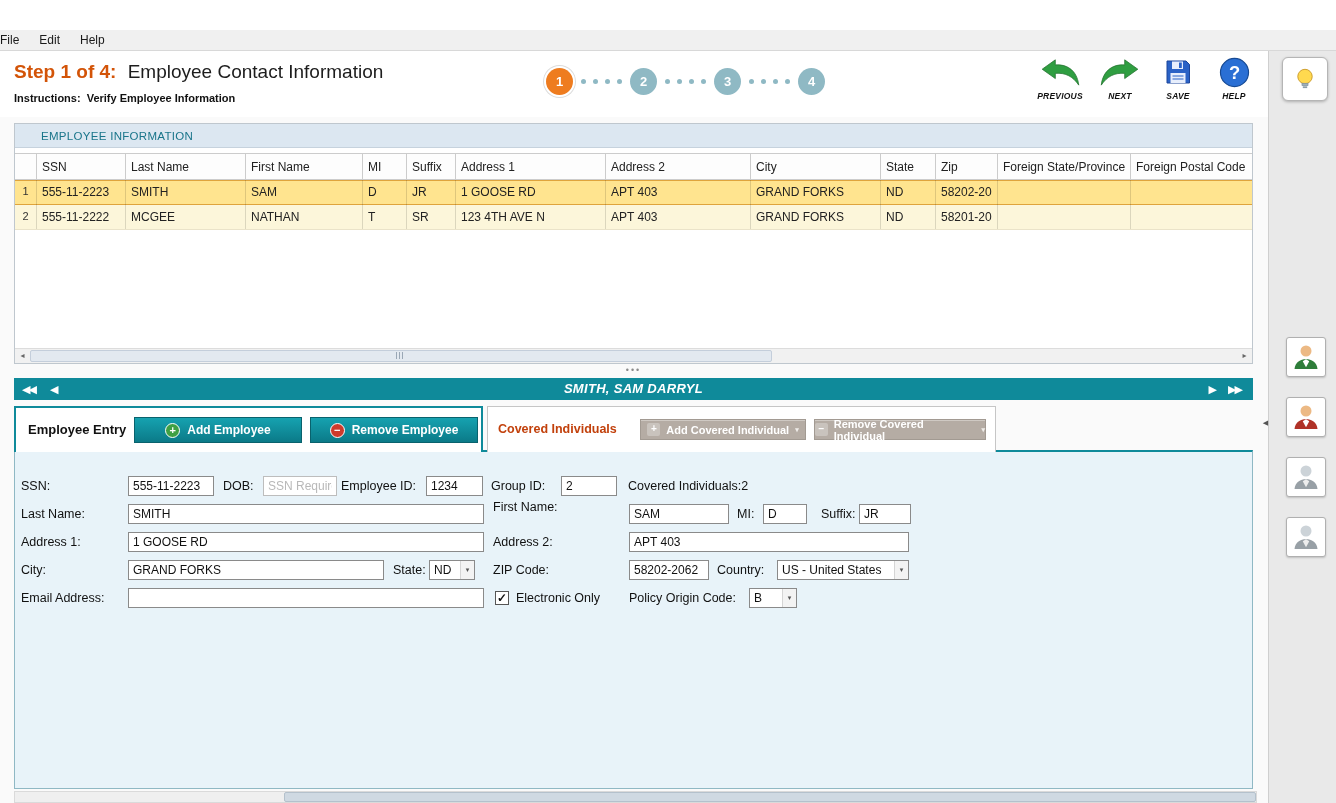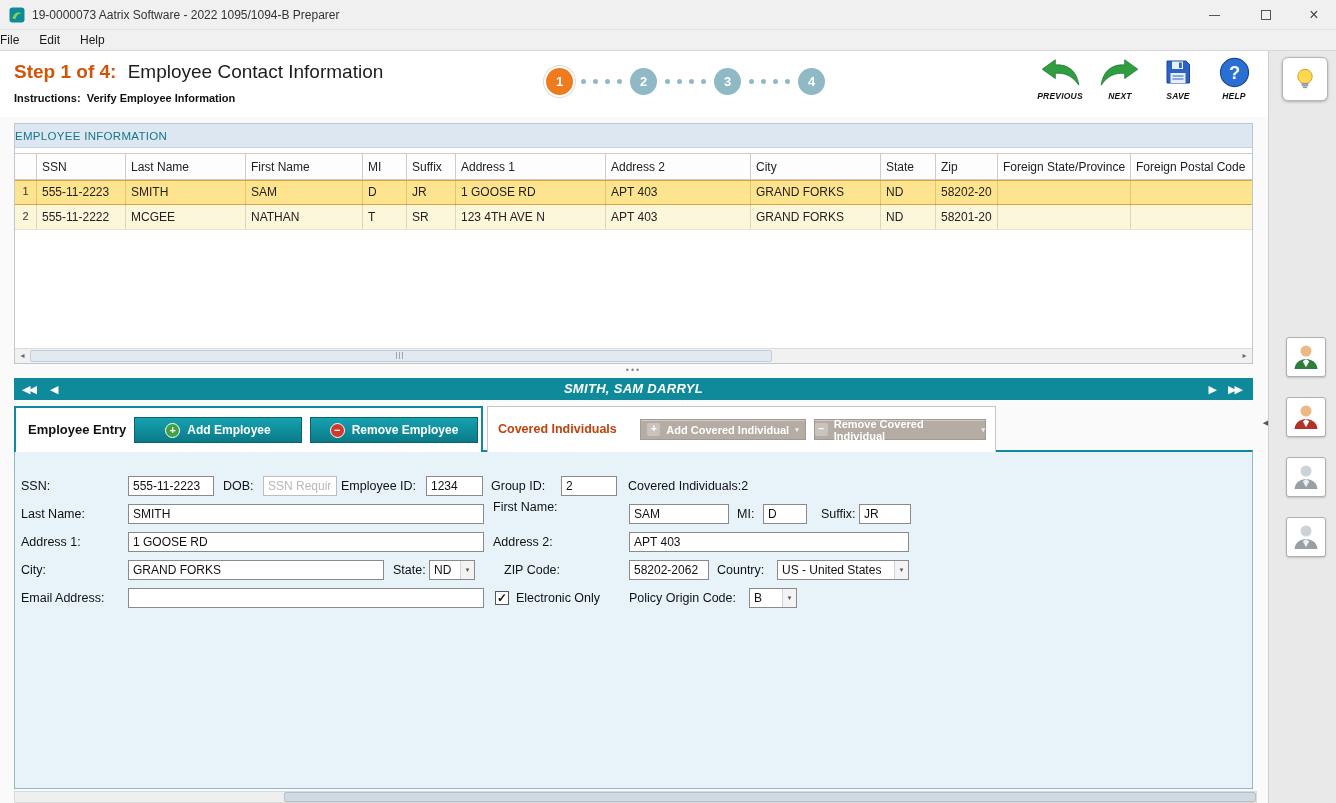--- a/index.html
+++ b/index.html
@@ -35,21 +35,21 @@
   .dotgroup { display:flex; gap:7px; }
   .dot { width:5px; height:5px; border-radius:50%; background:#8fb9c4; }
   .tool-btn { position:absolute; top:4px; width:56px; text-align:center; cursor:pointer; }
   .tb-prev { left:1032px; } .tb-next { left:1092px; } .tb-save { left:1150px; } .tb-help { left:1206px; }
   .tool-icon { height:34px; display:flex; align-items:center; justify-content:center; }
   .tool-label { font-size:8.5px; font-weight:bold; color:#111; margin-top:2px; letter-spacing:.2px;font-style:italic; }
 
   
   .main-bg { position:absolute; left:0; top:117px; width:1268px; height:686px; background:#fafafa; }
   .grid-box { position:absolute; left:14px; top:123px; width:1239px; height:241px; background:#fff; border:1px solid #bfc7ce; }
-  .grid-title { position:absolute; left:0; top:0; width:100%; height:24px; background:#dce7f1; border-bottom:1px solid #c6d2dd; color:#19758a; font-size:11.5px; line-height:24px; letter-spacing:.3px; }
+  .grid-title { position:absolute; left:0; top:0; width:100%; height:24px; background:#dce7f1; border-bottom:1px solid #c6d2dd; color:#19758a; font-size:11.5px; line-height:24px; padding-left:26px; letter-spacing:.3px; }
   .grid-header { position:absolute; left:0; top:29px; width:100%; height:27px; display:flex; background:#fdfdfd; border-top:1px solid #cccccc; border-bottom:1px solid #cccccc; }
   .gh-cell { border-right:1px solid #cccccc; font-size:12px; color:#222; padding:6px 4px 0 5px; overflow:hidden; white-space:nowrap; }
   .grid-row { position:absolute; left:0; width:100%; height:25px; display:flex; }
   .row-1 { top:56px; background:#ffe48f; box-shadow:inset 0 1px 0 #dfa43c, inset 0 -1px 0 #dfa43c; }
   .row-2 { top:81px; background:#fcf6da; border-bottom:1px solid #eae3c9; }
   .g-cell { border-right:1px solid rgba(0,0,0,.13); font-size:12px; color:#222; padding:5px 4px 0 5px; overflow:hidden; white-space:nowrap; }
   .num-cell { text-align:center; padding-left:0; padding-right:0; font-size:11px; color:#333; }
   .c-num{width:22px;} .c-ssn{width:89px;} .c-last{width:120px;} .c-first{width:117px;} .c-mi{width:44px;}
   .c-suffix{width:49px;} .c-addr1{width:150px;} .c-addr2{width:145px;} .c-city{width:130px;}
   .c-state{width:55px;} .c-zip{width:62px;} .c-fstate{width:133px;} .c-fpostal{flex:1; border-right:none;}
@@ -101,21 +101,21 @@
   .l-grpid{left:476px;top:24px;} .i-grpid{left:546px;top:24px;width:56px;}
   .t-covered{left:613px;top:24px;}
   .l-last{left:6px;top:52px;} .i-last{left:113px;top:52px;width:356px;}
   .l-first{left:478px;top:45px;} .i-first{left:614px;top:52px;width:100px;}
   .l-mi{left:722px;top:52px;} .i-mi{left:748px;top:52px;width:44px;}
   .l-suffix{left:806px;top:52px;} .i-suffix{left:844px;top:52px;width:52px;}
   .l-addr1{left:6px;top:80px;} .i-addr1{left:113px;top:80px;width:356px;}
   .l-addr2{left:478px;top:80px;} .i-addr2{left:614px;top:80px;width:280px;}
   .l-city{left:6px;top:108px;} .i-city{left:113px;top:108px;width:256px;}
   .l-state{left:378px;top:108px;} .s-state{left:414px;top:108px;width:46px;}
-  .l-zip{left:478px;top:108px;margin-left:11px;} .i-zip{left:614px;top:108px;width:80px;}
+  .l-zip{left:478px;top:108px;} .i-zip{left:614px;top:108px;width:80px;}
   .l-country{left:702px;top:108px;} .s-country{left:762px;top:108px;width:132px;}
   .l-email{left:6px;top:136px;} .i-email{left:113px;top:136px;width:356px;}
   .cb-elec{left:480px;top:139px;} .l-elec{left:501px;top:136px;}
   .l-policy{left:614px;top:136px;} .s-policy{left:734px;top:136px;width:48px;}
 
   
   .sidebar { position:absolute; left:1268px; top:51px; width:68px; height:752px; background:#e9e9e9; border-left:1px solid #cfcfcf; }
   .bulb-btn { position:absolute; left:13px; top:6px; width:46px; height:44px; background:#fff; border:1px solid #b5b5b5; border-radius:6px; box-shadow:0 1px 3px rgba(0,0,0,.25); display:flex; align-items:center; justify-content:center; cursor:pointer; }
   .avatar-btn { position:absolute; left:17px; width:40px; height:40px; background:#fff; border:1px solid #b0b0b0; border-radius:3px; box-shadow:0 1px 2px rgba(0,0,0,.18); display:flex; align-items:center; justify-content:center; cursor:pointer; }
   .av1{top:286px;} .av2{top:346px;} .av3{top:406px;} .av4{top:466px;}
@@ -123,36 +123,20 @@
 
   
   .bottom-scroll { position:absolute; left:14px; top:791px; width:1243px; height:12px; background:#efefef; border:1px solid #dadada; }
   .bs-thumb { position:absolute; left:269px; top:0; width:972px; height:10px; background:#cfd9e2; border:1px solid #b4c1cc; border-radius:2px; cursor:pointer; }
 </style>
 </head>
 <body>
 
 <div class="app">
 
-  <div class="titlebar">
-    <svg class="app-icon" viewBox="0 0 16 16">
-      <rect x="0.5" y="0.5" width="15" height="15" rx="3" fill="#0f8a9a"></rect>
-      <path d="M3.5 11.5 C5 5 10 4.5 13 6.5 C10.5 6 7.5 7.5 6.5 12 Z" fill="#8ad34f"></path>
-    </svg>
-    <span class="win-title">19-0000073 Aatrix Software - 2022 1095/1094-B Preparer</span>
-    <div class="win-btn btn-min">
-        <span class="min-glyph"></span>
-      </div>
-    <div class="win-btn btn-max">
-        <span class="max-glyph"></span>
-      </div>
-    <div class="win-btn btn-close">
-        <span>×</span>
-      </div>
-  </div>
 
   <div class="menubar">
     <span class="menu-item">File</span>
     <span class="menu-item">Edit</span>
     <span class="menu-item">Help</span>
   </div>
 
   <div class="header">
     <div class="step-heading">
       <span class="step-label">Step 1 of 4:</span>

